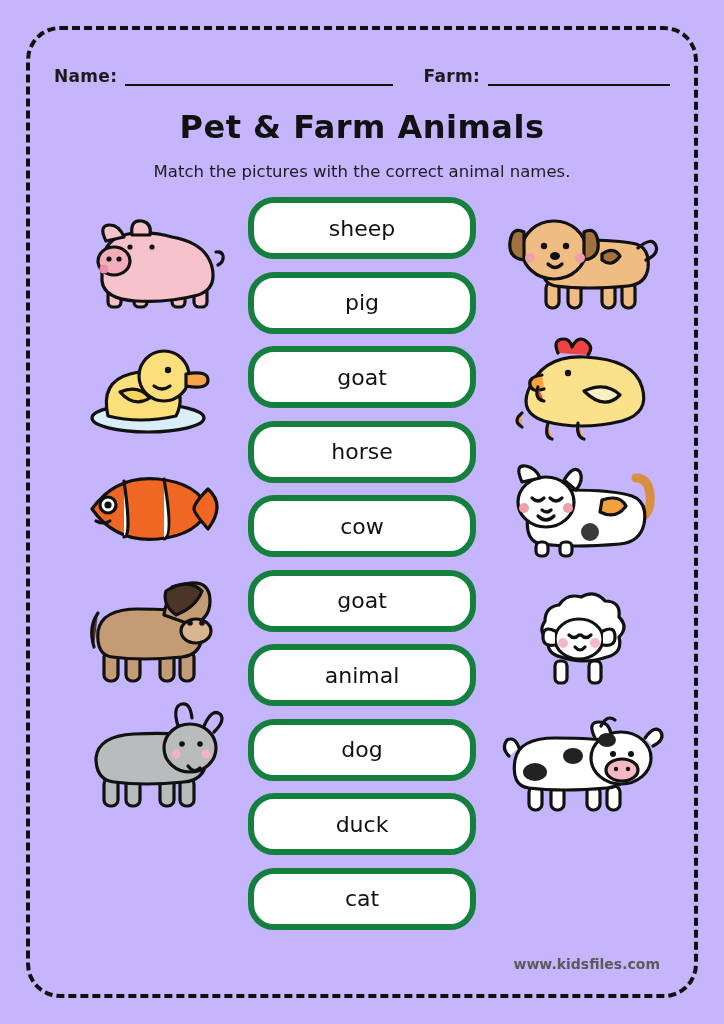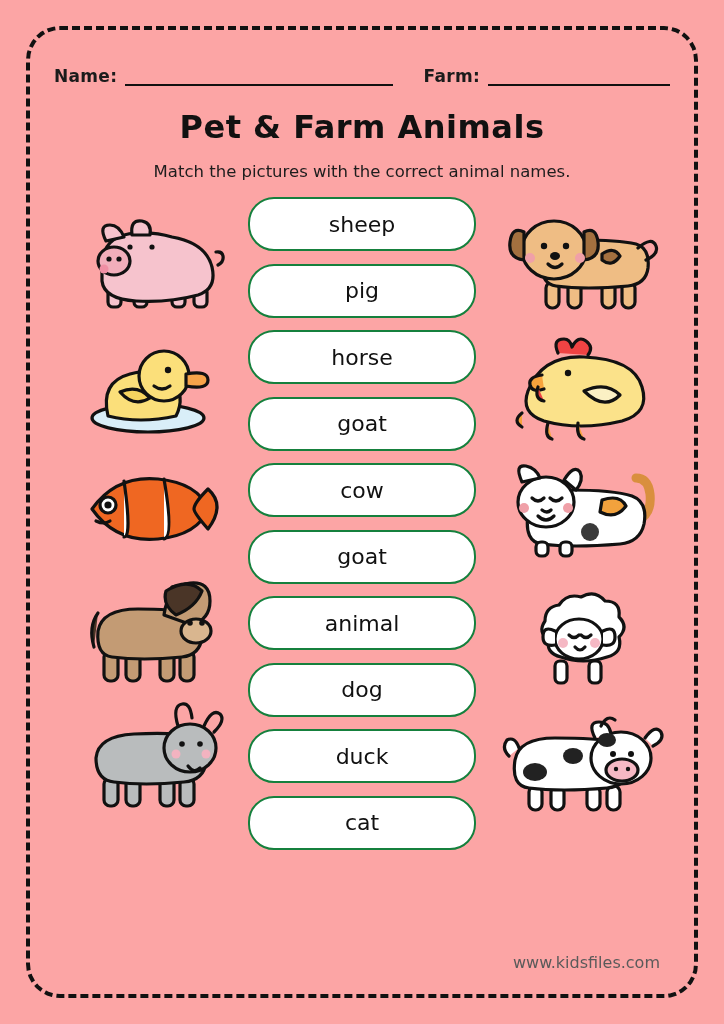--- a/index.html
+++ b/index.html
@@ -10,21 +10,21 @@
   body {
     width: 724px;
     height: 1024px;
     font-family: "DejaVu Sans", sans-serif;
     overflow: hidden;
   }
   .page {
     position: relative;
     width: 724px;
     height: 1024px;
-    background: #fca5a5;
+    background: #c4b5fd;
     box-sizing: border-box;
   }
   .dashed-frame {
     position: absolute;
     left: 26px;
     top: 26px;
     right: 26px;
     bottom: 26px;
     border: 4px dashed #111111;
     border-radius: 34px;
@@ -96,21 +96,21 @@
   .col-mid   { left: 196px; width: 228px; }
   .col-right { left: 436px; width: 184px; }
 
   .word-list {
     display: flex;
     flex-direction: column;
     gap: 12.5px;
   }
   .word-pill {
     height: 50px;
-    border: 2px solid #15803d;
+    border: 6px solid #15803d;
     border-radius: 26px;
     background: #ffffff;
     display: flex;
     align-items: center;
     justify-content: center;
     font-size: 22px;
     color: #111111;
     font-family: "DejaVu Sans", sans-serif;
   }
 
@@ -127,22 +127,22 @@
   .pic-col.left .pic-slot  { justify-content: center; }
   .pic-col.right .pic-slot { justify-content: center; }
   .pic-col.right { padding-top: 4px; }
 
   svg { display: block; }
 
   .footer {
     position: absolute;
     right: 12px;
     bottom: 2px;
-    font-size: 16px;
-    font-weight: normal;
+    font-size: 14px;
+    font-weight: bold;
     color: #5a5a5a;
     font-family: "DejaVu Sans", sans-serif;
   }
 </style>
 </head>
 <body>
 
 <div class="page">
   <div class="dashed-frame"></div>
 
@@ -255,22 +255,22 @@
             </svg>
           </div>
 
         </div>
       </div>
 
       <div class="col col-mid">
         <div class="word-list">
           <div class="word-pill">sheep</div>
           <div class="word-pill">pig</div>
+          <div class="word-pill">goat</div>
           <div class="word-pill">horse</div>
-          <div class="word-pill">goat</div>
           <div class="word-pill">cow</div>
           <div class="word-pill">goat</div>
           <div class="word-pill">animal</div>
           <div class="word-pill">dog</div>
           <div class="word-pill">duck</div>
           <div class="word-pill">cat</div>
         </div>
       </div>
 
       <div class="col col-right">

